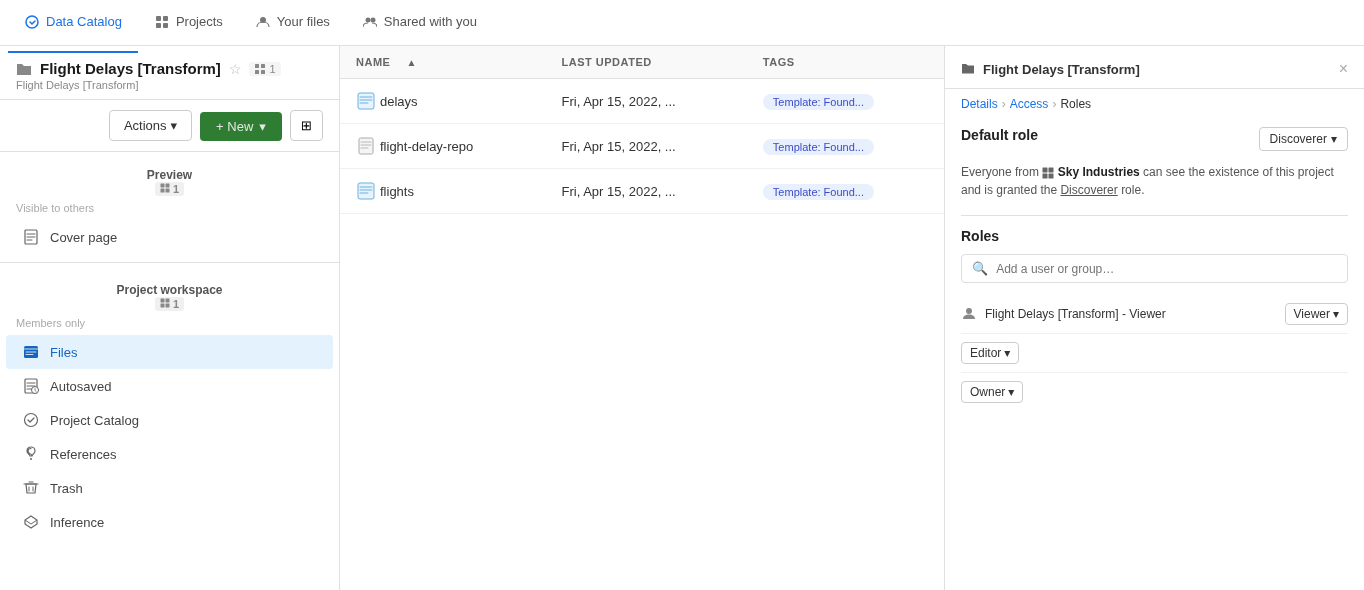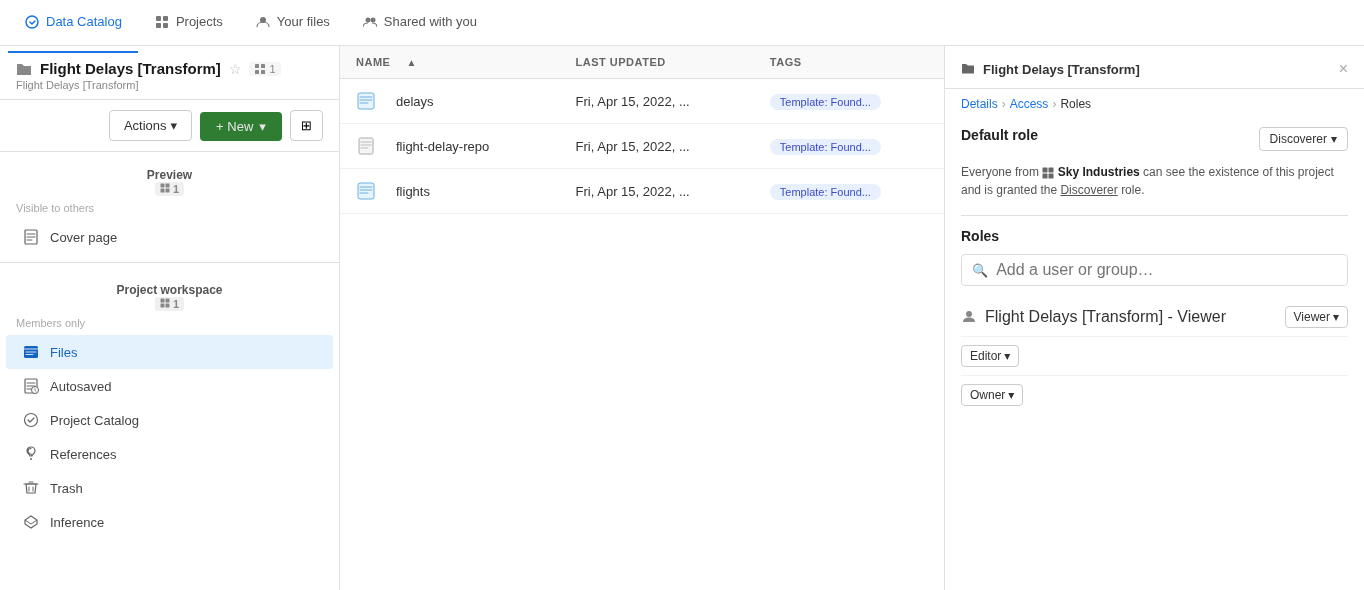--- a/index.html
+++ b/index.html
@@ -43,21 +43,21 @@
     .divider { height: 1px; background: #e0e0e0; margin: 4px 0; }
 
     
     .content { flex: 1; overflow-y: auto; }
 
     
     .files-table { width: 100%; border-collapse: collapse; }
     .files-table thead tr { background: #f9f9f9; border-bottom: 1px solid #e0e0e0; }
     .files-table th { padding: 10px 16px; text-align: left; font-size: 11px; font-weight: 600; color: #666; text-transform: uppercase; letter-spacing: 0.5px; cursor: pointer; white-space: nowrap; }
     .files-table td { padding: 12px 16px; border-bottom: 1px solid #f0f0f0; font-size: 13px; }
-    .file-name-cell { display: flex; align-items: center; gap: 20px; }
+    .file-name-cell { display: flex; align-items: center; gap: 4px; }
     .file-icon { width: 20px; height: 20px; display: inline-flex; align-items: center; justify-content: center; flex-shrink: 0; }
     .tag-badge { background: #e8f0fe; color: #3c4bc7; border-radius: 12px; padding: 2px 10px; font-size: 11px; white-space: nowrap; }
     .th-sort { display: flex; align-items: center; gap: 16px; }
     .sort-arrow { font-size: 10px; }
 
     
     .right-panel { width: 420px; border-left: 1px solid #e0e0e0; display: flex; flex-direction: column; overflow-y: auto; flex-shrink: 0; }
     .panel-header { display: flex; align-items: center; justify-content: space-between; padding: 14px 16px 10px; border-bottom: 1px solid #e0e0e0; }
     .panel-title-row { display: flex; align-items: center; gap: 8px; }
     .panel-title { font-size: 13px; font-weight: 600; color: #333; }
@@ -72,28 +72,28 @@
     .role-selector-row { display: flex; align-items: center; justify-content: space-between; margin-bottom: 12px; }
     .role-desc { font-size: 12px; color: #555; line-height: 1.5; margin-bottom: 16px; }
     .role-desc strong { font-weight: 700; color: #222; }
     .underline { text-decoration: underline; }
     .select-btn { display: flex; align-items: center; gap: 4px; padding: 4px 10px; border: 1px solid #ccc; border-radius: 4px; background: #fff; cursor: pointer; font-size: 12px; color: #333; }
     .divider-panel { height: 1px; background: #e0e0e0; margin: 12px 0; }
     .roles-section-title { font-size: 14px; font-weight: 600; color: #222; margin-bottom: 10px; }
 
     
     .search-bar { display: flex; align-items: center; gap: 8px; border: 1px solid #ddd; border-radius: 4px; padding: 6px 10px; margin-bottom: 12px; }
-    .search-input { border: none; outline: none; font-size: 16px; color: #000000; width: 100%; background: transparent; }
+    .search-input { border: none; outline: none; font-size: 12px; color: #000000; width: 100%; background: transparent; }
     .search-icon { color: #aaa; font-size: 13px; }
 
     
     .role-item { display: flex; align-items: center; justify-content: space-between; padding: 8px 0; border-bottom: 1px solid #f0f0f0; }
     .role-item:last-child { border-bottom: none; }
     .role-left { display: flex; align-items: center; gap: 8px; }
-    .role-label { font-size: 16px; color: #333; }
+    .role-label { font-size: 12px; color: #333; }
     .you-badge { background: #e3f2fd; color: #1565c0; border-radius: 10px; padding: 1px 7px; font-size: 11px; margin-left: 4px; font-weight: 500; }
     .role-select-btn { display: flex; align-items: center; gap: 3px; padding: 3px 8px; border: 1px solid #ccc; border-radius: 4px; background: #fff; cursor: pointer; font-size: 12px; color: #333; }
   </style>
 </head>
 <body>
 
 <nav class="top-nav">
   <div class="nav-tab active">
     <span class="nav-icon">
       <svg width="14" height="14" viewBox="0 0 14 14" fill="none">

